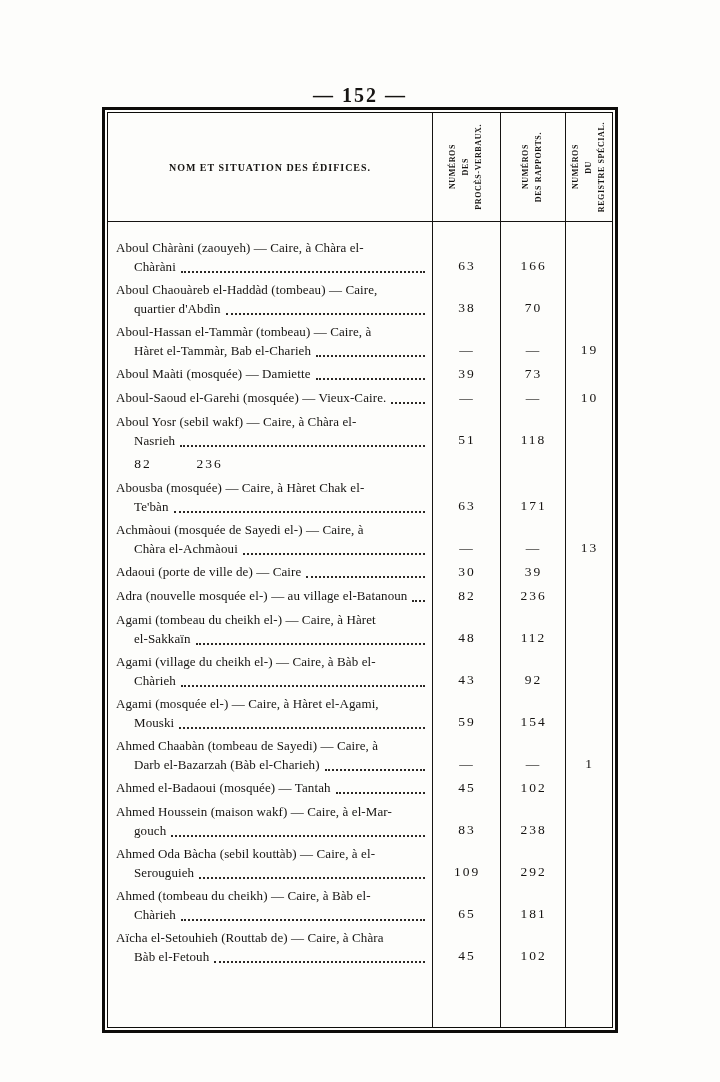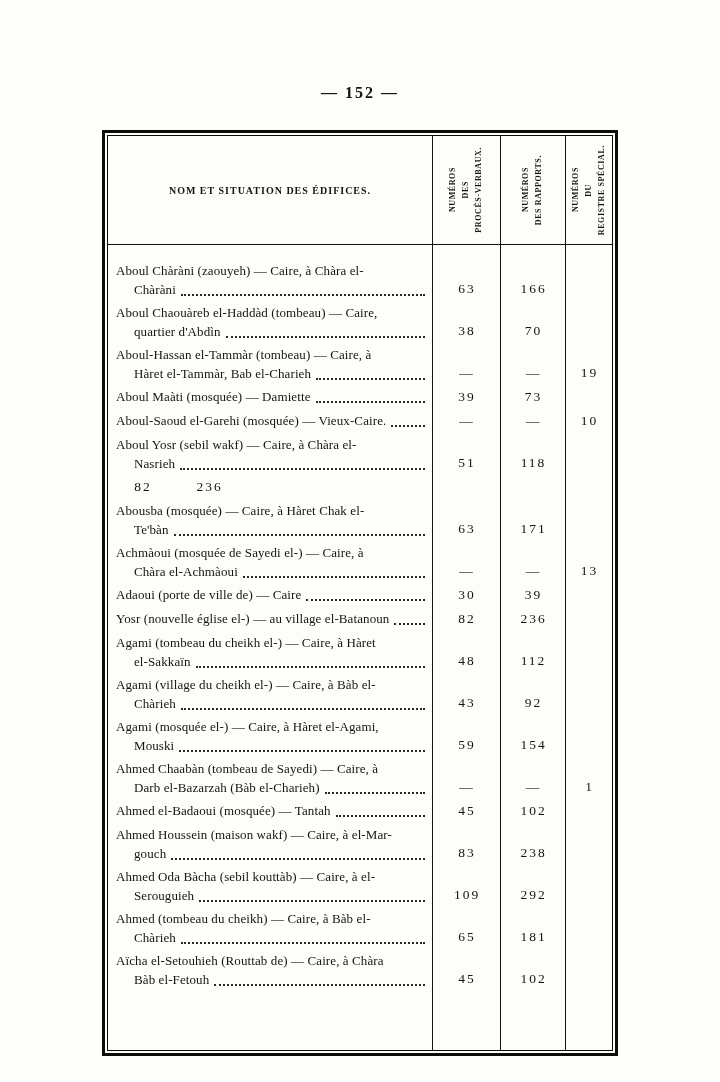--- a/index.html
+++ b/index.html
@@ -9,28 +9,28 @@
     font-family: "Liberation Serif", serif;
     color: #161412;
     position: relative;
     overflow: hidden;
   }
 
   .page-number {
     position: absolute;
     top: 84px; left: 0; width: 720px;
     text-align: center;
-    font-size: 16px;
+    font-size: 20px;
     font-weight: bold;
     letter-spacing: 2px;
   }
 
   .frame-outer {
     position: absolute;
-    top: 130px; left: 102px;
+    top: 107px; left: 102px;
     width: 516px; height: 926px;
     border: 3px solid #0d0c0a;
     box-sizing: border-box;
     padding: 2px;
     background: #fdfdfb;
   }
   .frame-inner {
     position: relative;
     width: 100%; height: 100%;
     border: 1px solid #0d0c0a;
@@ -346,21 +346,21 @@
       <span class="numval">39</span>
     </div>
     <div class="numcell w-reg">
       <span class="numval"></span>
     </div>
   </div>
 
   <div class="row">
     <div class="name-cell">
               <div class="nline">
-                <span class="ntext">Yosr (nouvelle église el-) — au village el-Batanoun</span>
+                <span class="ntext">Adra (nouvelle mosquée el-) — au village el-Batanoun</span>
                 <span class="leader"></span>
               </div>
             </div>
     <div class="numcell w-pv">
       <span class="numval">82</span>
     </div>
     <div class="numcell w-rap">
       <span class="numval">236</span>
     </div>
     <div class="numcell w-reg">

